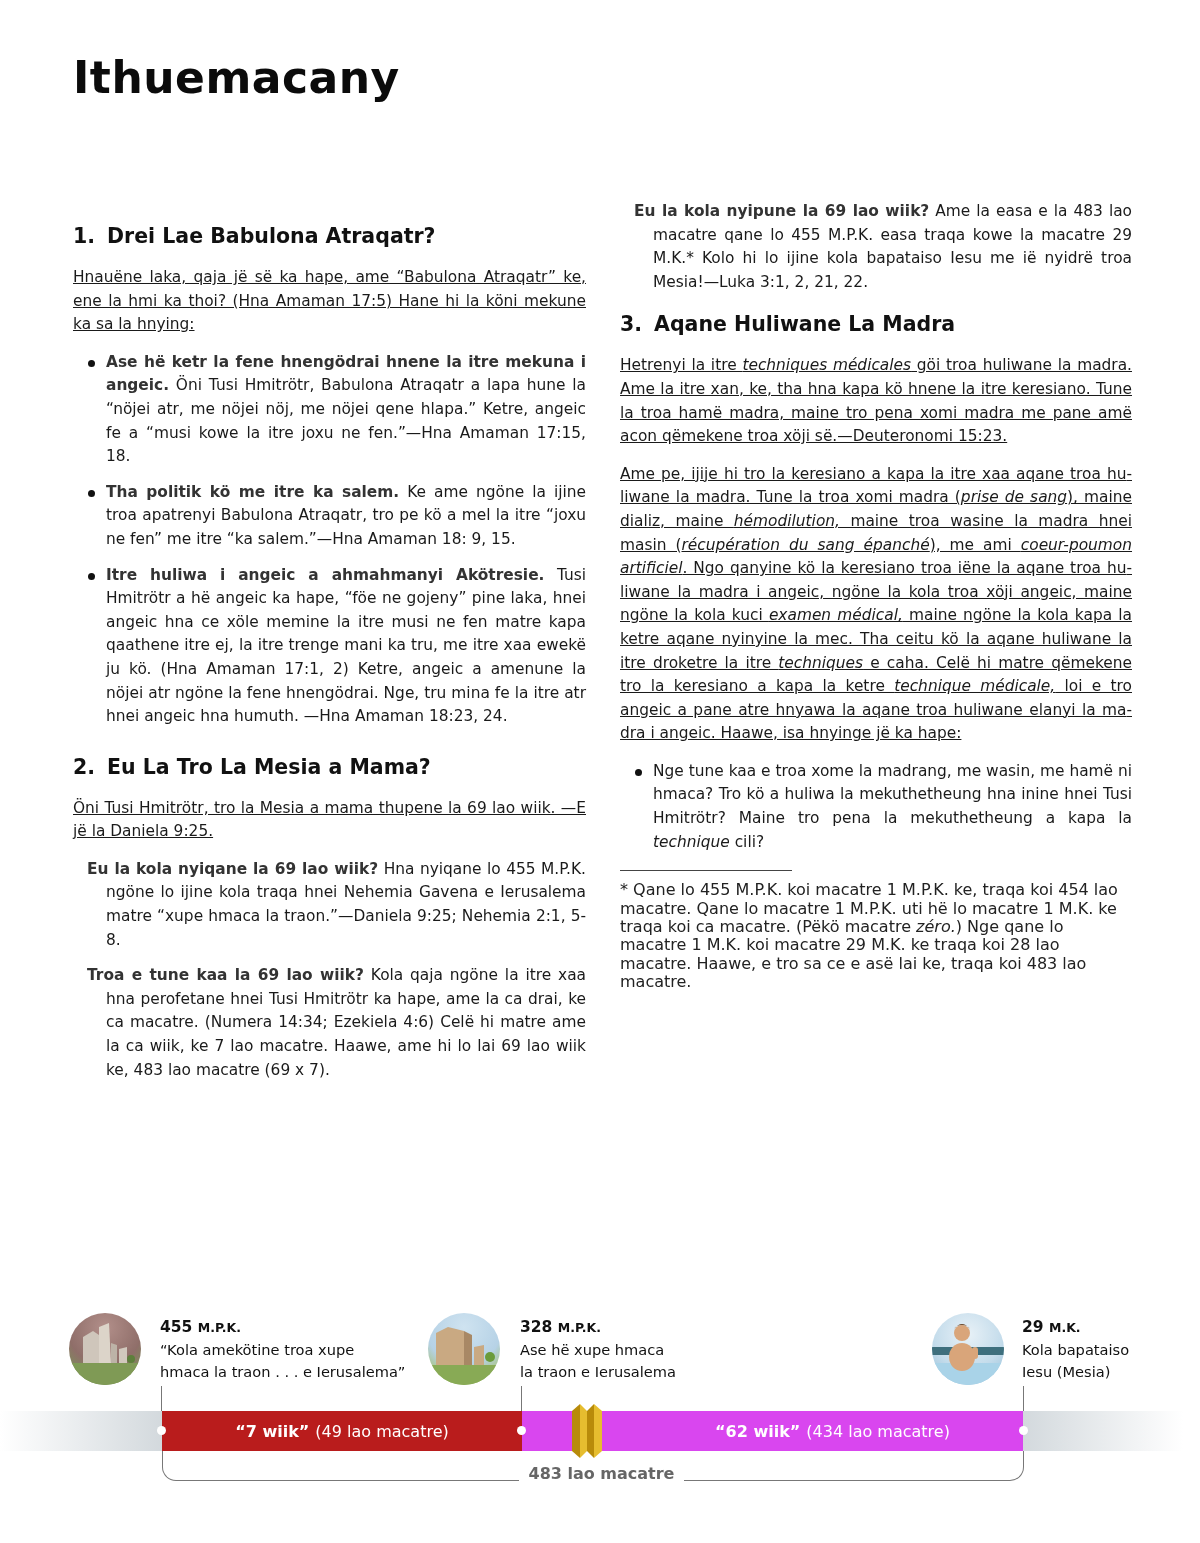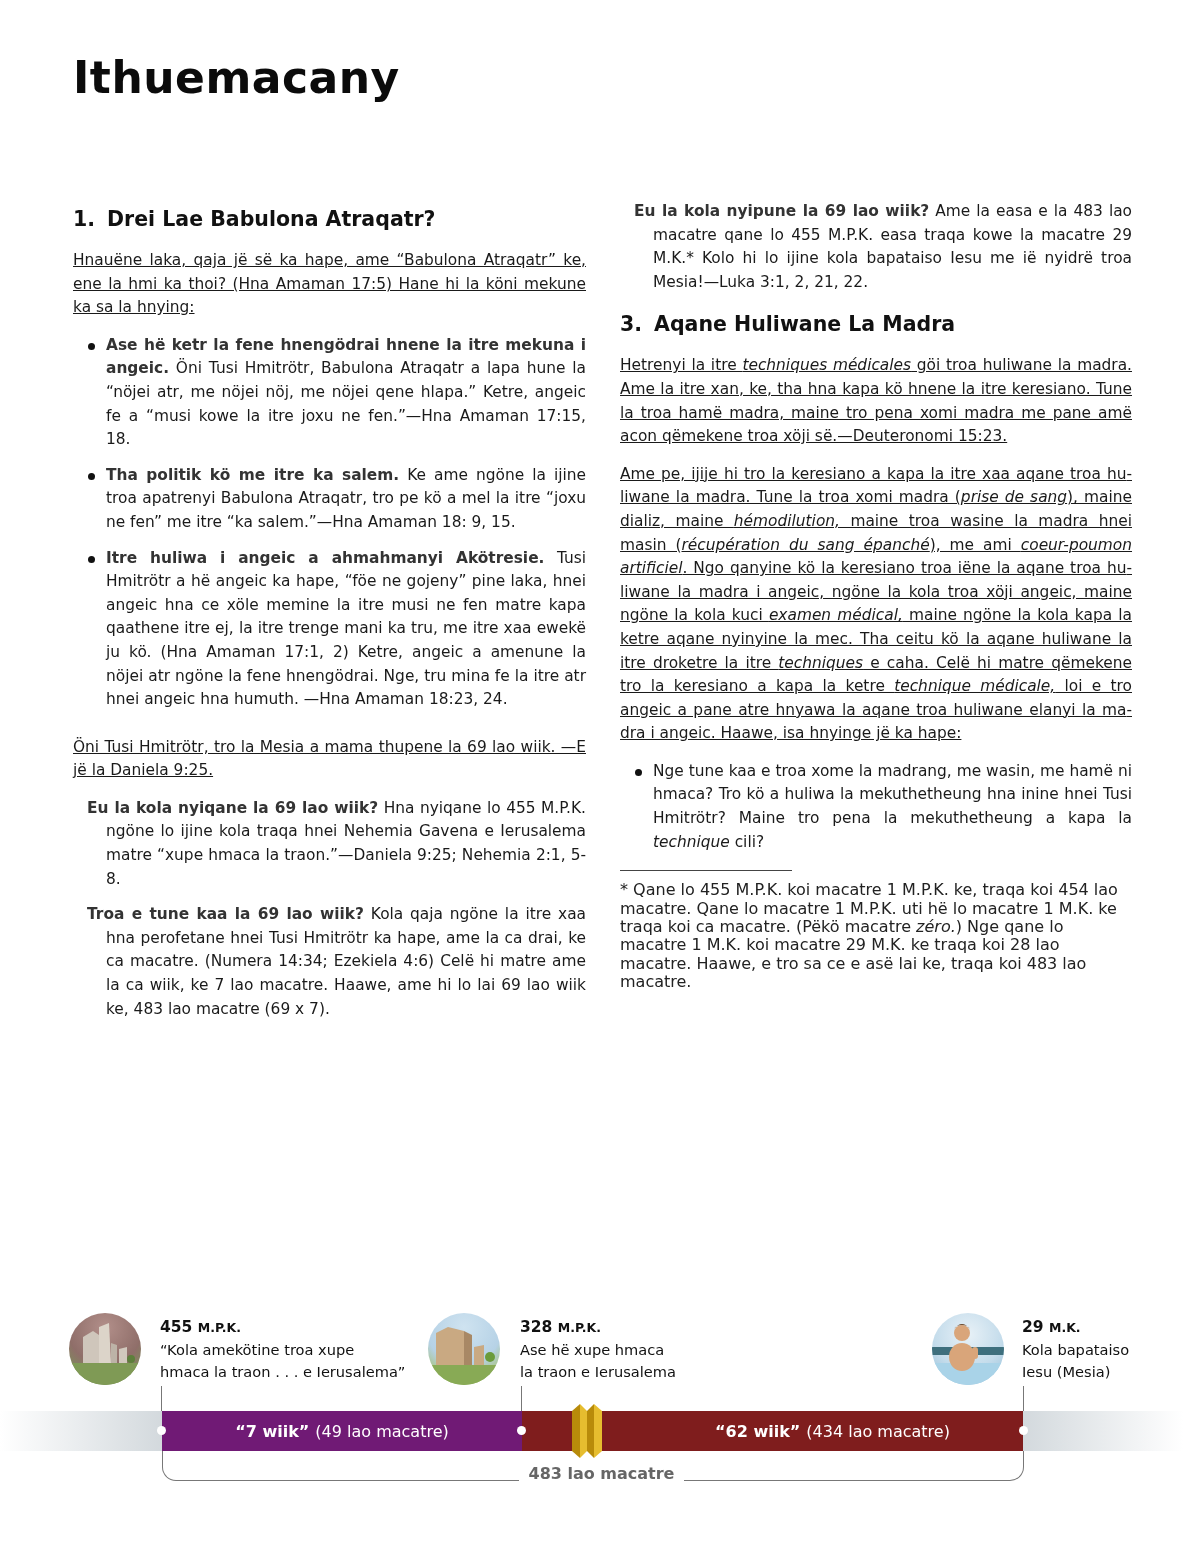--- a/index.html
+++ b/index.html
@@ -19,21 +19,21 @@
     letter-spacing: 0.5px;
     color: #0b0b0b;
   }
   .col {
     position: absolute;
     top: 200px;
     width: 513px;
     font-size: 15.4px;
     line-height: 23.6px;
   }
-  .col-left { left: 73px; }
+  .col-left { left: 73px; margin-top: 17px; }
   .col-right { left: 620px; width: 512px; }
 
   h2.section-heading {
     font-family: "DejaVu Sans", sans-serif;
     font-weight: bold;
     font-size: 20.5px;
     line-height: 28px;
     margin: 5px 0 16px 0;
     color: #111;
   }
@@ -95,22 +95,22 @@
   .bar-fade-right {
     position: absolute; left: 1023px; top: 1411px; width: 160px; height: 40px;
     background: linear-gradient(to right, #d3d9dd, rgba(220,225,228,0));
   }
   .bar {
     position: absolute; top: 1411px; height: 40px;
     display: flex; align-items: center; justify-content: center;
     color: #fff; font-size: 16px;
   }
   .bar b { font-weight: bold; margin-right: 6px; }
-  .bar-grey { left: 162px; width: 360px; background: #701a75; }
-  .bar-gold { left: 522px; width: 501px; background: #7f1d1d; }
+  .bar-grey { left: 162px; width: 360px; background: #b91c1c; }
+  .bar-gold { left: 522px; width: 501px; background: #d946ef; }
   .bar-break {
     position: absolute; left: 572px; top: 1404px; width: 30px; height: 54px;
   }
   .dot {
     position: absolute; width: 9px; height: 9px; border-radius: 50%;
     background: #fff; top: 1426px;
   }
   .bracket {
     position: absolute; left: 162px; top: 1451px; width: 862px; height: 30px;
     border: 1.5px solid #777; border-top: none;
@@ -134,20 +134,23 @@
     </h2>
     <p class="body-text">Hnauëne laka, qaja jë së ka hape, ame “Babulona Atraqatr” ke, ene la hmi ka thoi? (Hna Amaman 17:5) Hane hi la köni mekune ka sa la hnying:</p>
     <ul class="bullets">
       <li><span class="lead">Ase hë ketr la fene hnengödrai hnene la itre mekuna i angeic.</span><span> Öni Tusi Hmitrötr, Babulona Atraqatr a lapa hune la “nöjei atr, me nöjei nöj, me nöjei qene hlapa.” Ketre, angeic fe a “musi kowe la itre joxu ne fen.”—Hna Amaman 17:15, 18.</span></li>
       <li><span class="lead">Tha politik kö me itre ka salem.</span><span> Ke ame ngöne la ijine troa apatrenyi Babulona Atraqatr, tro pe kö a mel la itre “joxu ne fen” me itre “ka salem.”—Hna Amaman 18: 9, 15.</span></li>
       <li><span class="lead">Itre huliwa i angeic a ahmahmanyi Akötresie.</span><span> Tusi Hmitrötr a hë angeic ka hape, “föe ne gojeny” pine la­ka, hnei angeic hna ce xöle memine la itre musi ne fen matre kapa qaathene itre ej, la itre trenge mani ka tru, me itre xaa ewekë ju kö. (Hna Amaman 17:1, 2) Ketre, angeic a amenune la nöjei atr ngöne la fene hnengödrai. Nge, tru mina fe la itre atr hnei angeic hna humuth. —Hna Amaman 18:23, 24.</span></li>
     </ul>
   </section>
 
   <section style="margin-top:24px;">
+    <h2 class="section-heading">
+      <span class="num">2.</span><span>Eu La Tro La Mesia a Mama?</span>
+    </h2>
     <p class="body-text">Öni Tusi Hmitrötr, tro la Mesia a mama thupene la 69 lao wiik. —E jë la Daniela 9:25.</p>
     <p class="qa"><span class="lead">Eu la kola nyiqane la 69 lao wiik?</span><span> Hna nyiqane lo 455 M.P.K. ngöne lo ijine kola traqa hnei Nehemia Gave­na e Ierusalema matre “xupe hmaca la traon.”—Daniela 9:25; Nehemia 2:1, 5-8.</span></p>
     <p class="qa"><span class="lead">Troa e tune kaa la 69 lao wiik?</span><span> Kola qaja ngöne la itre xaa hna perofetane hnei Tusi Hmitrötr ka hape, ame la ca drai, ke ca macatre. (Numera 14:34; Ezekiela 4:6) Celë hi matre ame la ca wiik, ke 7 lao macatre. Haawe, ame hi lo lai 69 lao wiik ke, 483 lao macatre (69 x 7).</span></p>
   </section>
 </div>
 
 <div class="col col-right">
   <p class="qa" style="margin-left:14px;"><span class="lead">Eu la kola nyipune la 69 lao wiik?</span><span> Ame la easa e la 483 lao macatre qane lo 455 M.P.K. easa traqa kowe la macatre 29 M.K.* Kolo hi lo ijine kola bapataiso Iesu me ië nyidrë troa Mesia!—Luka 3:1, 2, 21, 22.</span></p>
 
   <section style="margin-top:16px;">

